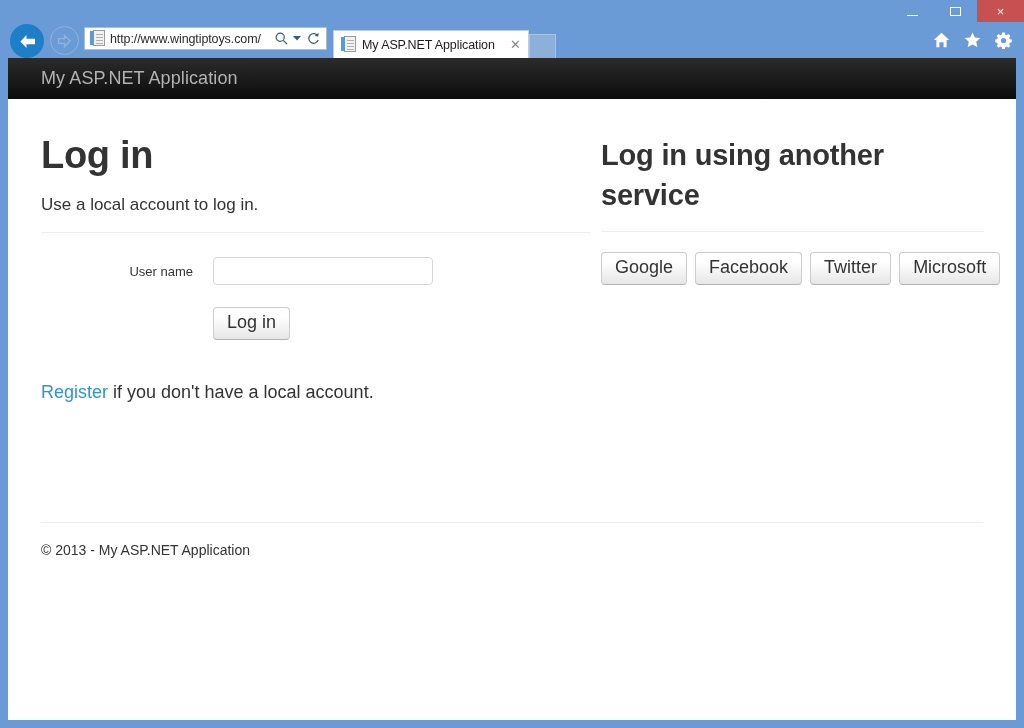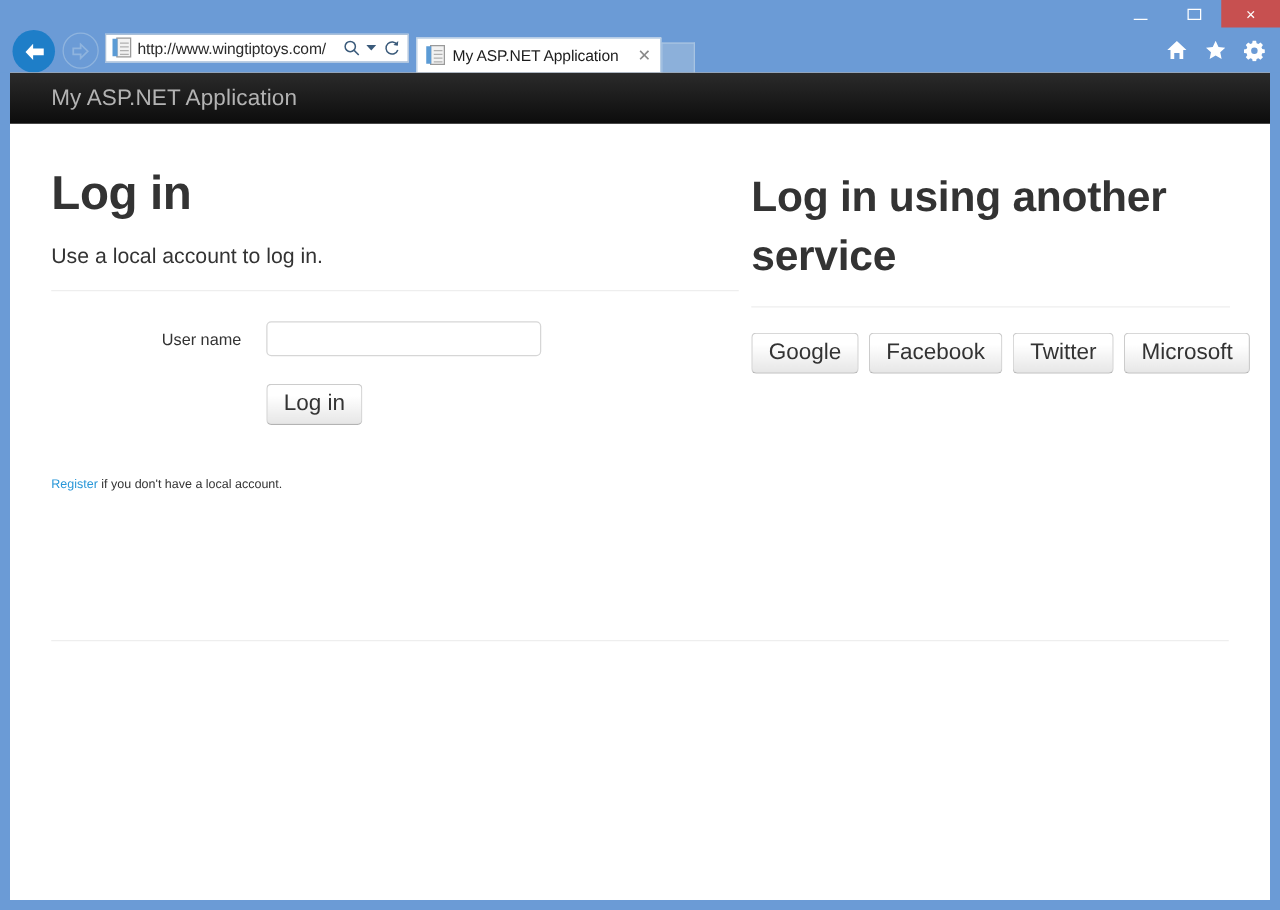--- a/index.html
+++ b/index.html
@@ -273,21 +273,21 @@
 
   h1.page-title {
     font-size: 38px;
     font-weight: bold;
     color: #333333;
     margin: 0 0 18px 0;
     line-height: 1.1;
     letter-spacing: -0.3px;
   }
   h2.section-title {
-    font-size: 34px;
+    font-size: 29px;
     font-weight: bold;
     color: #333333;
     margin: 0 0 16px 0;
     line-height: 1.38;
     letter-spacing: -0.2px;
   }
   h4.sub-title {
     font-size: 17px;
     font-weight: normal;
     color: #333333;
@@ -358,21 +358,21 @@
     border: 1px solid #cccccc;
     border-bottom-color: #b3b3b3;
     border-radius: 4px;
     font-family: "Liberation Sans", sans-serif;
     font-size: 18px;
     color: #333333;
     padding: 5px 13px 6px 13px;
     line-height: 1.1;
   }
   #register-paragraph {
-    font-size: 10px;
+    font-size: 18px;
     color: #333333;
     margin: 42px 0 0 0;
   }
   #register-link {
     color: #2997d8;
     text-decoration: none;
   }
 
   
   #external-buttons {
@@ -520,17 +520,18 @@
             <button class="btn-default">Google</button>
             <button class="btn-default">Facebook</button>
             <button class="btn-default">Twitter</button>
             <button class="btn-default">Microsoft</button>
           </div>
         </div>
       </div>
 
       <div id="site-footer">
         <hr class="divider">
+        <p id="footer-text">© 2013 - My ASP.NET Application</p>
       </div>
 
     </div>
   </div>
 </div>
 
 </body></html>

